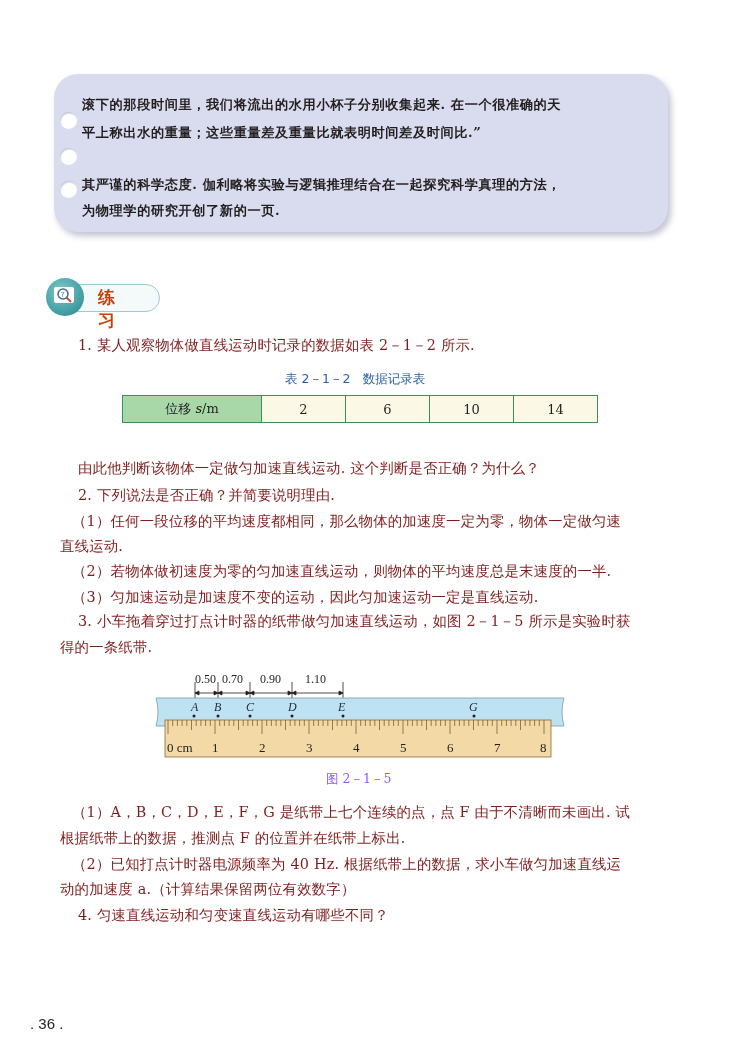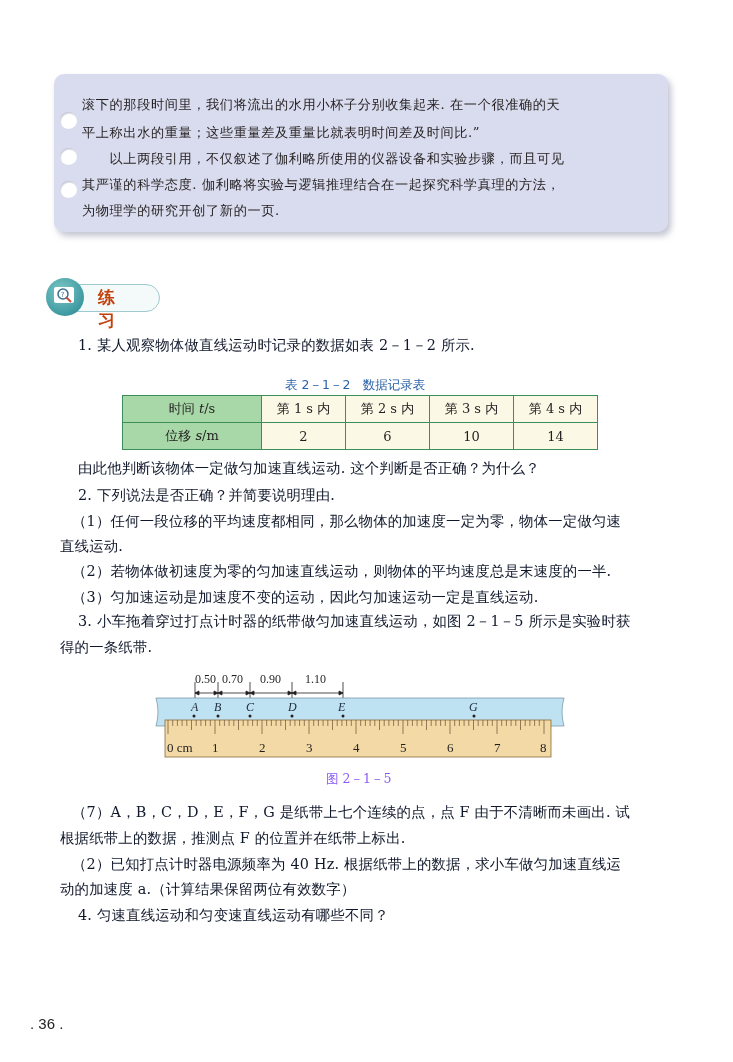--- a/index.html
+++ b/index.html
@@ -1,51 +1,50 @@
 <!DOCTYPE html>
 <html><head>
 <meta charset="utf-8">
 <style>
   html, body { margin:0; padding:0; background:#ffffff; }
   body { width:733px; height:1062px; position:relative; overflow:hidden;
          font-family:"DejaVu Serif","Liberation Serif",serif; color:#231f20; }
   .quote-box { position:absolute; left:54px; top:74px; width:614px; height:158px;
-    background:#d9dcee; border-radius:10px;
-    box-shadow: 3px 4px 6px rgba(120,125,150,0.45); }
+    background:#d9dcee; border-radius:24px;
+    box-shadow: 3px 4px 6px rgba(120,125,150,0.45); font-weight: bold; }
   .ring { position:absolute; left:6px; width:17px; height:17px; border-radius:50%;
     background: radial-gradient(circle at 55% 60%, #ffffff 0 55%, #c9cbd8 70%, #9fa2b3 100%); }
   .quote-line { position:absolute; left:28px; font-size:13.2px; letter-spacing:0.6px; white-space:nowrap; color:#231f20; }
   .ex-badge { position:absolute; left:46px; top:278px; width:114px; height:36px; }
   .ex-pill { position:absolute; left:14px; top:6px; width:98px; height:26px; border-radius:14px;
     border:1.5px solid #9ec9cf; background:#f4fafa; }
   .ex-circle { position:absolute; left:0; top:0; width:38px; height:38px; border-radius:50%;
     background: radial-gradient(circle at 40% 35%, #7fc8c6, #3d9aa1 70%, #2d7e86); }
   .ex-card { position:absolute; left:8px; top:9px; width:20px; height:16px; background:#fff; border-radius:2px; }
   .ex-title { position:absolute; left:52px; top:8px; font-family:"DejaVu Sans","Liberation Sans",sans-serif;
     font-weight:bold; font-size:17px; letter-spacing:10px; color:#c2410c; }
-  .para { position:absolute; font-size:14.4px; white-space:nowrap; color:#0f172a; letter-spacing:0.2px; }
-  .caption { position:absolute; font-family:"DejaVu Sans","Liberation Sans",sans-serif; font-size:12.5px; color:#2a62a8;margin-top:6px; }
+  .para { position:absolute; font-size:14.4px; white-space:nowrap; color:#7f1d1d; letter-spacing:0.2px; }
+  .caption { position:absolute; font-family:"DejaVu Sans","Liberation Sans",sans-serif; font-size:12.5px; color:#2a62a8; }
   table.data { position:absolute; left:122px; top:395px; border-collapse:collapse; font-size:13px; }
   table.data td { border:1px solid #3c8f5a; height:26px; text-align:center; padding:0; }
   table.data td.hd { background:#a8d8a8; width:138px; }
   table.data td.cell { background:#fbf8e6; width:83px; }
   .fig-caption { position:absolute; left:326px; top:771px; font-size:12.5px; color:#8b5cf6; }
   .page-num { position:absolute; left:30px; top:1015px; font-family:"Liberation Sans",sans-serif; font-size:15px; }
   i.v { font-style:italic; }
 </style>
 </head>
 <body>
 
 <div class="quote-box">
   <div class="ring" style="top:38px"></div>
   <div class="ring" style="top:74px"></div>
   <div class="ring" style="top:107px"></div>
   <div class="quote-line" style="top:22px">滚下的那段时间里，我们将流出的水用小杯子分别收集起来. 在一个很准确的天</div>
   <div class="quote-line" style="top:50px">平上称出水的重量；这些重量差及重量比就表明时间差及时间比.”</div>
-  <div class="quote-line" style="top:76px">　　以上两段引用，不仅叙述了伽利略所使用的仪器设备和实验步骤，而且可见</div>
   <div class="quote-line" style="top:102px">其严谨的科学态度. 伽利略将实验与逻辑推理结合在一起探究科学真理的方法，</div>
   <div class="quote-line" style="top:128px">为物理学的研究开创了新的一页.</div>
 </div>
 
 <div class="ex-badge">
   <div class="ex-pill"></div>
   <div class="ex-circle">
     <div class="ex-card">
       <svg width="20" height="16" viewBox="0 0 20 16">
         <circle cx="9" cy="7" r="5" fill="none" stroke="#3a6f8f" stroke-width="1.5"></circle>
@@ -54,27 +53,20 @@
       </svg>
     </div>
   </div>
   <div class="ex-title">练 习</div>
 </div>
 
 <div class="para" style="left:78px; top:336px">1. 某人观察物体做直线运动时记录的数据如表 2－1－2 所示.</div>
 <div class="caption" style="left:285px; top:371px">表 2－1－2　数据记录表</div>
 <table class="data">
   <tbody>
-      <tr>
-    <td class="hd">时间 <i class="v">t</i>/s</td>
-    <td class="cell">第 1 s 内</td>
-    <td class="cell">第 2 s 内</td>
-    <td class="cell">第 3 s 内</td>
-    <td class="cell">第 4 s 内</td>
-  </tr>
   <tr>
     <td class="hd">位移 <i class="v">s</i>/m</td>
     <td class="cell">2</td>
     <td class="cell">6</td>
     <td class="cell">10</td>
     <td class="cell">14</td>
   </tr>
 </tbody>
   </table>
 <div class="para" style="left:78px; top:459px">由此他判断该物体一定做匀加速直线运动. 这个判断是否正确？为什么？</div>
@@ -223,20 +215,20 @@
       <text x="203" y="84">4</text>
       <text x="250" y="84">5</text>
     <text x="297" y="84">6</text>
       <text x="344" y="84">7</text>
       <text x="390" y="84">8</text>
   </g>
 </svg>
 
 <div class="fig-caption">图 2－1－5</div>
 
-<div class="para" style="left:72px; top:803px">（7）A，B，C，D，E，F，G 是纸带上七个连续的点，点 F 由于不清晰而未画出. 试</div>
+<div class="para" style="left:72px; top:803px">（1）A，B，C，D，E，F，G 是纸带上七个连续的点，点 F 由于不清晰而未画出. 试</div>
 <div class="para" style="left:60px; top:829px">根据纸带上的数据，推测点 F 的位置并在纸带上标出.</div>
 <div class="para" style="left:72px; top:855px">（2）已知打点计时器电源频率为 40 Hz. 根据纸带上的数据，求小车做匀加速直线运</div>
 <div class="para" style="left:60px; top:880px">动的加速度 a.（计算结果保留两位有效数字）</div>
 
 <div class="para" style="left:78px; top:906px">4. 匀速直线运动和匀变速直线运动有哪些不同？</div>
 
 <div class="page-num">. 36 .</div>
 
 </body></html>

